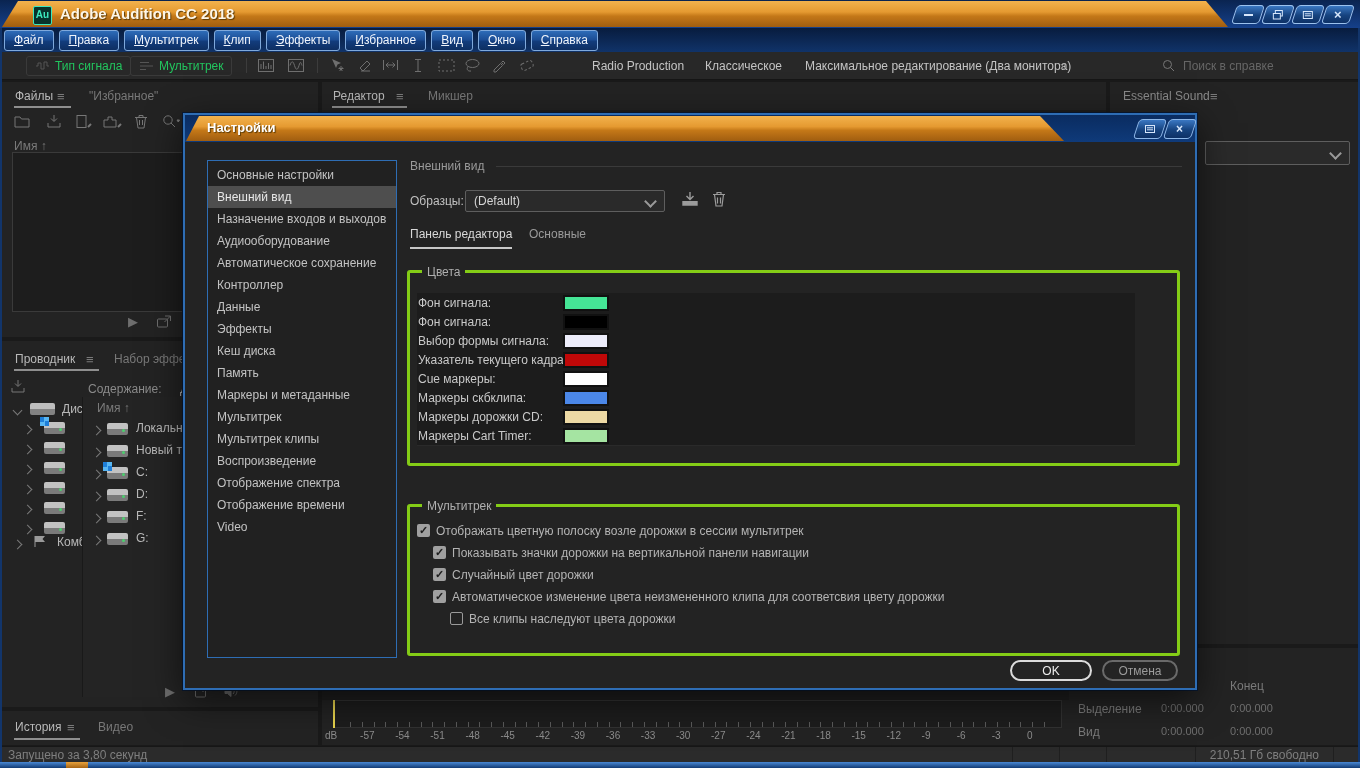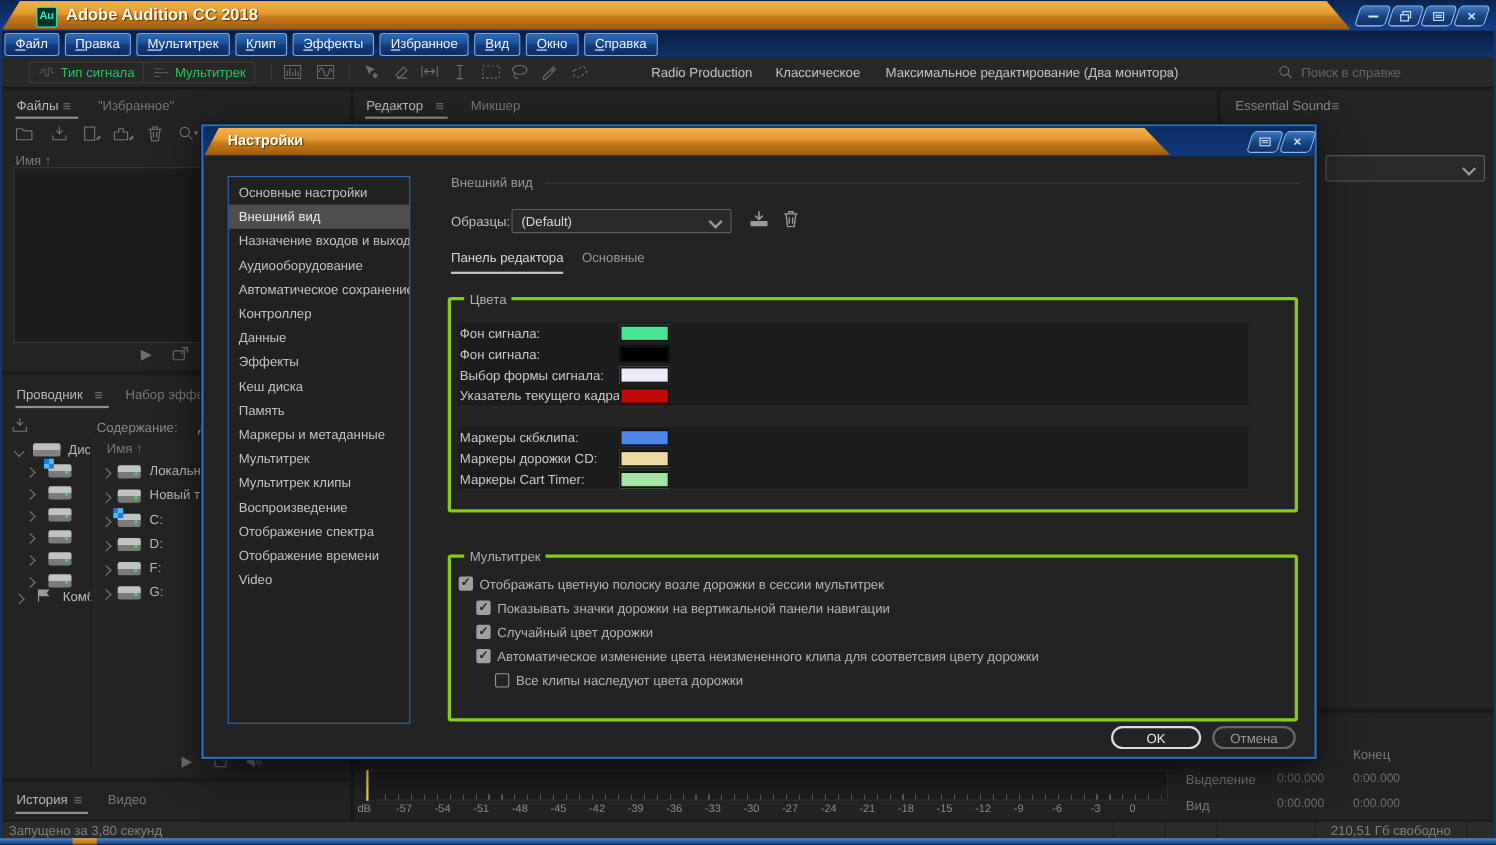--- a/index.html
+++ b/index.html
@@ -68,21 +68,21 @@
   .dialog{position:absolute;left:183px;top:113px;width:1014px;height:577px;background:#232323;
      border:2px solid #2e6db4;box-sizing:border-box;z-index:20;box-shadow:0 10px 34px rgba(0,0,0,.6),0 0 0 1px #0a1a33;}
   .dlg-titlebar{position:absolute;left:0;top:0;width:1010px;height:27px;background:linear-gradient(180deg,#0a2c60,#0f3a7a);}
   .dlg-orange{position:absolute;left:1px;top:1px;width:878px;height:25px;
      background:linear-gradient(180deg,#f2b24d,#e59a31 42%,#c47818 58%,#a05d10);
      clip-path:polygon(13px 0,calc(100% - 24px) 0,100% 100%,0 100%);}
   .dlg-title{position:absolute;left:22px;top:5px;font-size:13px;font-weight:bold;color:#fff;text-shadow:1px 1px 1px #5a3a05;}
   .dlg-btn{position:absolute;top:4px;width:26px;height:18px;transform:skewX(-18deg);border-radius:4px;
      background:linear-gradient(180deg,#3a77c2,#16437f 55%,#0e3166);border:1px solid #8db7e8;
      display:flex;align-items:center;justify-content:center;}
-  .cat-list{position:absolute;left:22px;top:45px;width:166px;height:498px;border:1px solid #2e6db4;background:#212121;padding-top:3px;box-sizing:border-box;}
+  .cat-list{position:absolute;left:22px;top:45px;width:190px;height:498px;border:1px solid #2e6db4;background:#212121;padding-top:3px;box-sizing:border-box;}
   .cat-item{height:22px;line-height:22px;padding-left:9px;color:#c2c2c2;white-space:nowrap;overflow:hidden;}
   .cat-item.sel{background:#4e4e4e;color:#e8e8e8;}
   .sec-head{position:absolute;left:225px;top:44px;width:772px;display:flex;align-items:center;color:#9a9a9a;}
   .sec-head .line{flex:1;height:1px;background:#3a3a3a;margin-left:12px;}
   .dd{position:absolute;background:#2a2a2a;border:1px solid #5e5e5e;border-radius:2px;color:#d6d6d6;
      display:flex;align-items:center;padding-left:8px;box-sizing:border-box;}
   .dd .chevron{position:absolute;right:9px;top:6px;width:7px;height:7px;border-right:2px solid #9a9a9a;border-bottom:2px solid #9a9a9a;transform:rotate(45deg);}
   .dtab{position:absolute;color:#9a9a9a;padding-bottom:6px;}
   .dtab.active{color:#d8d8d8;border-bottom:2px solid #c8c8c8;}
   .group{position:absolute;border:3px solid #84cc16;border-radius:3px;}
@@ -521,20 +521,24 @@
         <span class="swatch" style="background: rgb(0, 0, 0);"></span>
         </div>
       <div class="crow" style="top:58px;">
         <span class="lbl">Выбор формы сигнала:</span>
         <span class="swatch" style="background: rgb(236, 236, 250);"></span>
         </div>
       <div class="crow" style="top:77px;">
         <span class="lbl">Указатель текущего кадра:</span>
         <span class="swatch" style="background: rgb(192, 8, 8);"></span>
         </div>
+      <div class="crow" style="top:96px;">
+        <span class="lbl">Cue маркеры:</span>
+        <span class="swatch" style="background: rgb(255, 255, 255);"></span>
+        </div>
       <div class="crow" style="top:115px;">
         <span class="lbl">Маркеры скбклипа:</span>
         <span class="swatch" style="background: rgb(75, 135, 232);"></span>
         </div>
       <div class="crow" style="top:134px;">
         <span class="lbl">Маркеры дорожки CD:</span>
         <span class="swatch" style="background: rgb(237, 217, 164);"></span>
         </div>
       <div class="crow" style="top:153px;">
         <span class="lbl">Маркеры Cart Timer:</span>

